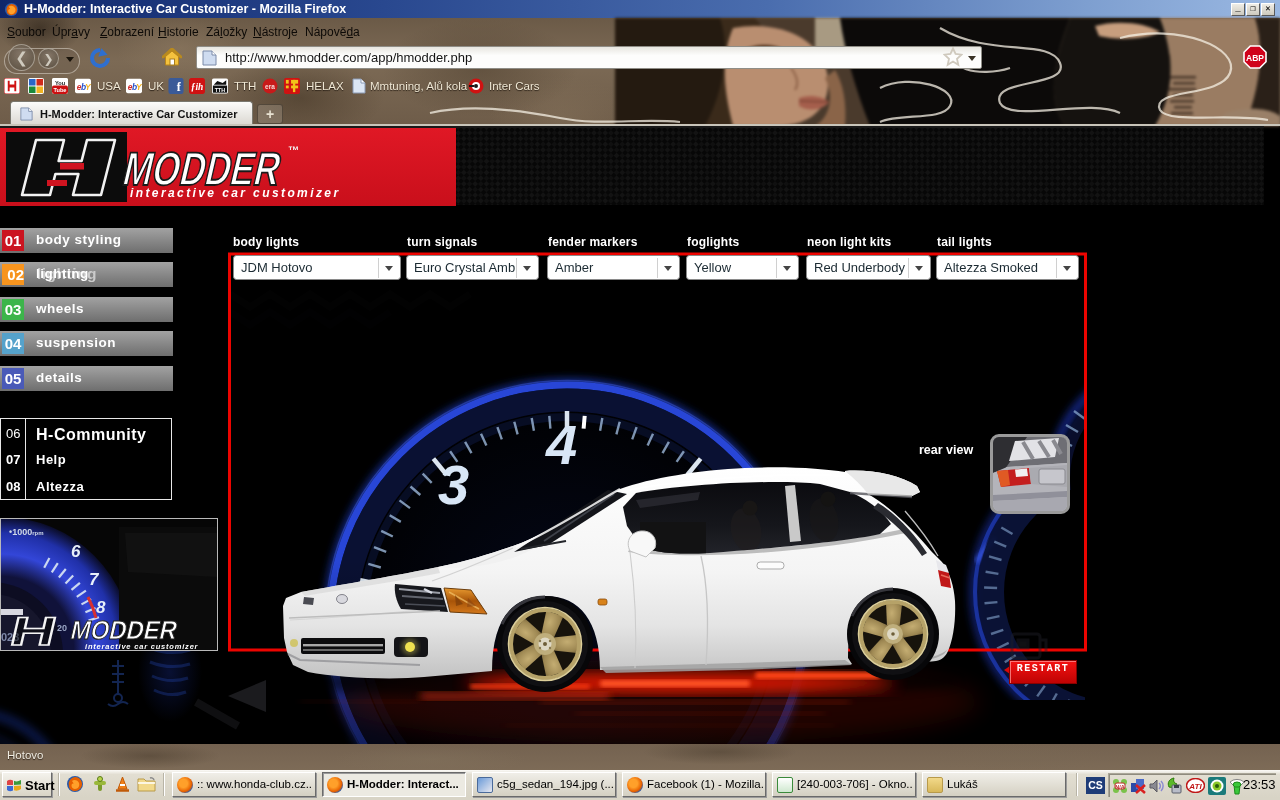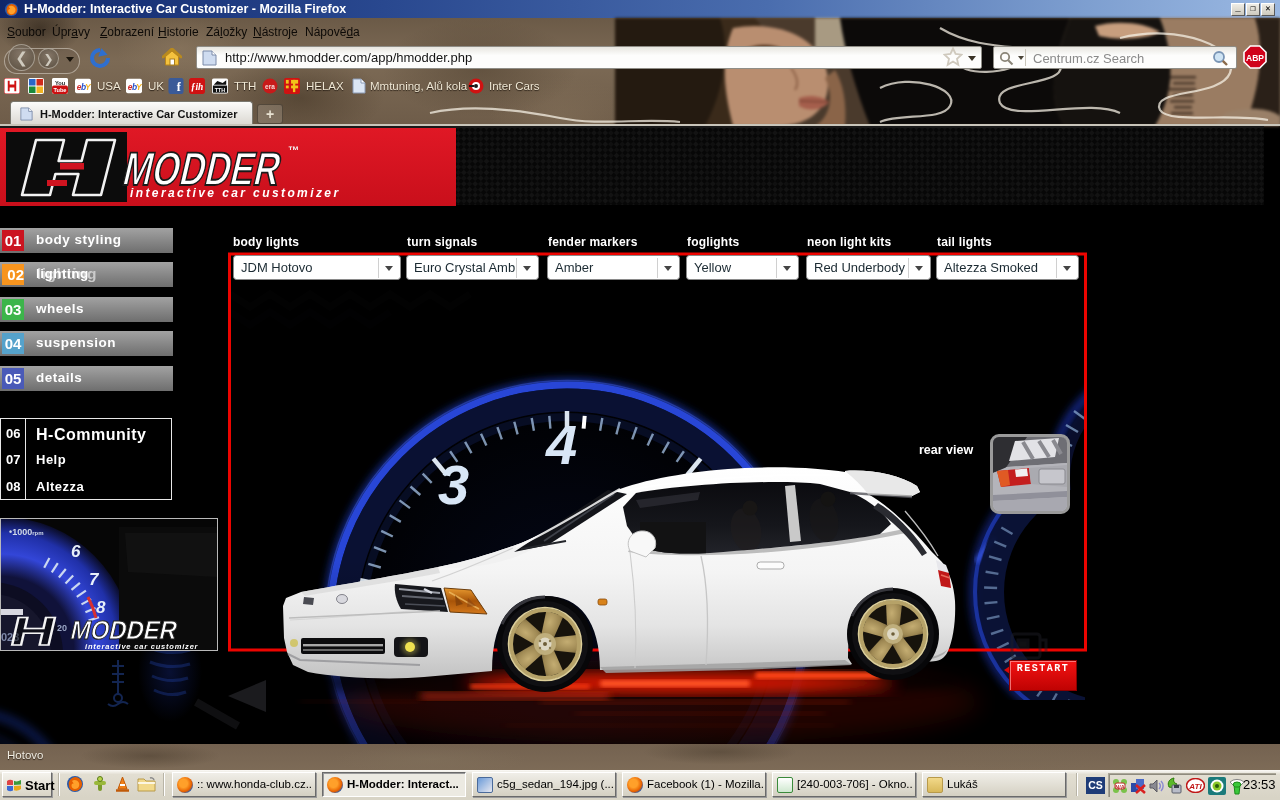--- a/index.html
+++ b/index.html
@@ -127,33 +127,20 @@
           <path d="M1 1 L10 1 L14 5 L14 15 L1 15Z" fill="#cfdcf0" stroke="#7a8aa8"></path>
           <path d="M10 1 L10 5 L14 5" fill="#fff" stroke="#7a8aa8"></path>
         </svg>
     <div class="utext">http://www.hmodder.com/app/hmodder.php</div>
   </div>
 
   <svg class="abs" style="left:943px;top:29px" width="20" height="20" viewBox="0 0 20 20">
         <path d="M10 1.5 L12.6 7 L18.5 7.7 L14 11.8 L15.3 17.8 L10 14.6 L4.7 17.8 L6 11.8 L1.5 7.7 L7.4 7Z" fill="none" stroke="#cfc9bd" stroke-width="1.8"></path>
       </svg>
   <div style="position:absolute;left:968px;top:38px;width:0;height:0;border-left:4px solid transparent;border-right:4px solid transparent;border-top:5px solid #3a3226"></div>
-  <div id="searchbox">
-    <svg class="abs" style="left:5px;top:4px" width="15" height="15" viewBox="0 0 15 15">
-          <circle cx="6" cy="6" r="4.2" fill="none" stroke="#8a8578" stroke-width="1.8"></circle>
-          <line x1="9.2" y1="9.2" x2="13.5" y2="13.5" stroke="#8a8578" stroke-width="2"></line>
-        </svg>
-    <div style="position:absolute;left:24px;top:9px;width:0;height:0;border-left:3.5px solid transparent;border-right:3.5px solid transparent;border-top:4.5px solid #4a4438"></div>
-    <div style="position:absolute;left:31px;top:2px;width:1px;height:17px;background:#c9c5ba"></div>
-    <div class="stext">Centrum.cz Search</div>
-    <svg class="abs" style="left:218px;top:3px" width="17" height="17" viewBox="0 0 17 17">
-          <circle cx="7" cy="7" r="5" fill="#cfe4f4" stroke="#7a95b5" stroke-width="1.8"></circle>
-          <line x1="10.8" y1="10.8" x2="15" y2="15" stroke="#8a6a4a" stroke-width="2.4"></line>
-        </svg>
-  </div>
 
   <svg class="abs" style="left:1243px;top:27px" width="24" height="24" viewBox="0 0 24 24">
         <polygon points="7.3,1 16.7,1 23,7.3 23,16.7 16.7,23 7.3,23 1,16.7 1,7.3" fill="#d0021b" stroke="#fff" stroke-width="1.6"></polygon>
         <text x="12" y="16" text-anchor="middle" font-size="8.5" font-weight="bold" fill="#fff" font-family="Liberation Sans">ABP</text>
       </svg>
 
   <svg class="bmicon" style="left:4px" width="17" height="17" viewBox="0 0 17 17">
         <rect width="17" height="17" rx="2" fill="#fff" stroke="#c00"></rect>
         <path d="M4 3 L6 3 L6 7 L11 7 L11 3 L13 3 L13 14 L11 14 L11 10 L6 10 L6 14 L4 14Z" fill="#d01212"></path>
       </svg>
@@ -628,21 +615,21 @@
   <div class="abs" style="left:2px;top:2px;width:22px;height:21px;background:#55a2cb;color:#fff;font-weight:bold;font-size:15px;text-align:center;line-height:21px">04</div>
   <div class="abs" style="left:36px;top:4px;color:#fff;font-weight:bold;font-size:13.5px;letter-spacing:.5px">suspension</div>
 </div>
 <div class="abs" style="left:0;top:240px;width:173px;height:25px;background:linear-gradient(180deg,#a2a2a2,#6e6e6e)">
   <div class="abs" style="left:2px;top:2px;width:22px;height:21px;background:#4a5ab8;color:#fff;font-weight:bold;font-size:15px;text-align:center;line-height:21px">05</div>
   <div class="abs" style="left:36px;top:4px;color:#fff;font-weight:bold;font-size:13.5px;letter-spacing:.5px">details</div>
 </div>
 
 <div class="abs" style="left:0;top:292px;width:172px;height:82px;border:1px solid #e8e8e8;background:#000">
   <div class="abs" style="left:24px;top:0;width:1px;height:80px;background:#e8e8e8"></div>
-  <div class="abs" style="left:5px;top:7px;color:#fff;font-weight:bold;font-size:13px">06</div>
+  <div class="abs" style="left:5px;top:7px;color:#fff;font-weight:normal;font-size:13px">06</div>
   <div class="abs" style="left:35px;top:7px;color:#fff;font-weight:bold;font-size:16px;letter-spacing:.5px">H-Community</div>
   <div class="abs" style="left:5px;top:33px;color:#fff;font-weight:bold;font-size:13px">07</div>
   <div class="abs" style="left:35px;top:33px;color:#fff;font-weight:bold;font-size:13px;letter-spacing:.5px">Help</div>
   <div class="abs" style="left:5px;top:60px;color:#fff;font-weight:bold;font-size:13px">08</div>
   <div class="abs" style="left:35px;top:60px;color:#fff;font-weight:bold;font-size:13px;letter-spacing:.5px">Altezza</div>
 </div>
 
 <div class="abs" style="left:0;top:392px;width:218px;height:133px;border:1px solid #b9b9b9;background:#050505;overflow:hidden">
   <svg class="abs" style="left:0;top:0" width="218" height="133" viewBox="0 0 218 133">
     <defs>
@@ -740,21 +727,21 @@
     <path d="M4,34 L15,33 L17,48 L8,50 Z" fill="#e05a24"></path>
     <path d="M22,32.5 L34,31.5 L35,39 L23,40 Z" fill="#f0f0f0"></path>
     <path d="M36,31 L74,28 L74,50 L38,47 Z" fill="#aaaab0"></path>
     <rect x="46" y="32" width="26" height="15" rx="2" fill="#c6c6cc" stroke="#8a8a90"></rect>
     <path d="M0,58 L74,54 L74,60 L0,64 Z" fill="#90909a"></path>
     <path d="M0,64 L74,60 L74,74 L0,74 Z" fill="#a8a8b0"></path>
   </svg>
 </div>
 
 <div class="abs" style="left:1004px;top:540px;width:0;height:0;border-top:4px solid transparent;border-bottom:4px solid transparent;border-right:6px solid #d80808"></div>
-<div class="abs" style="left:1009px;top:534px;width:68px;height:31px;background:linear-gradient(180deg,#f41212,#bf0303);border:1px solid #8a0000;box-shadow:inset 1px 1px 0 rgba(255,160,160,.7);color:#fff;font-weight:bold;font-size:10px;text-align:center;line-height:16px;letter-spacing:1.5px;font-family:'Liberation Mono',monospace">RESTART</div>
+<div class="abs" style="left:1009px;top:534px;width:68px;height:24px;background:linear-gradient(180deg,#f41212,#bf0303);border:1px solid #8a0000;box-shadow:inset 1px 1px 0 rgba(255,160,160,.7);color:#fff;font-weight:bold;font-size:10px;text-align:center;line-height:16px;letter-spacing:1.5px;font-family:'Liberation Mono',monospace">RESTART</div>
 
 </div>
 <style>
 .lbl{color:#fff;font-weight:bold;font-size:12px;letter-spacing:.2px}
 .dd{height:25px;background:#fff;border:1px solid #8a8a8a;border-radius:3.5px}
 .dd span{position:absolute;left:7px;top:4px;font-size:13px;color:#1c2b33}
 .dd i{position:absolute;right:21px;top:2px;width:1px;height:20px;background:#d0d0d0}
 .dd b{position:absolute;right:7px;top:10px;width:0;height:0;border-left:4.5px solid transparent;border-right:4.5px solid transparent;border-top:5.5px solid #444}
 </style>
 

